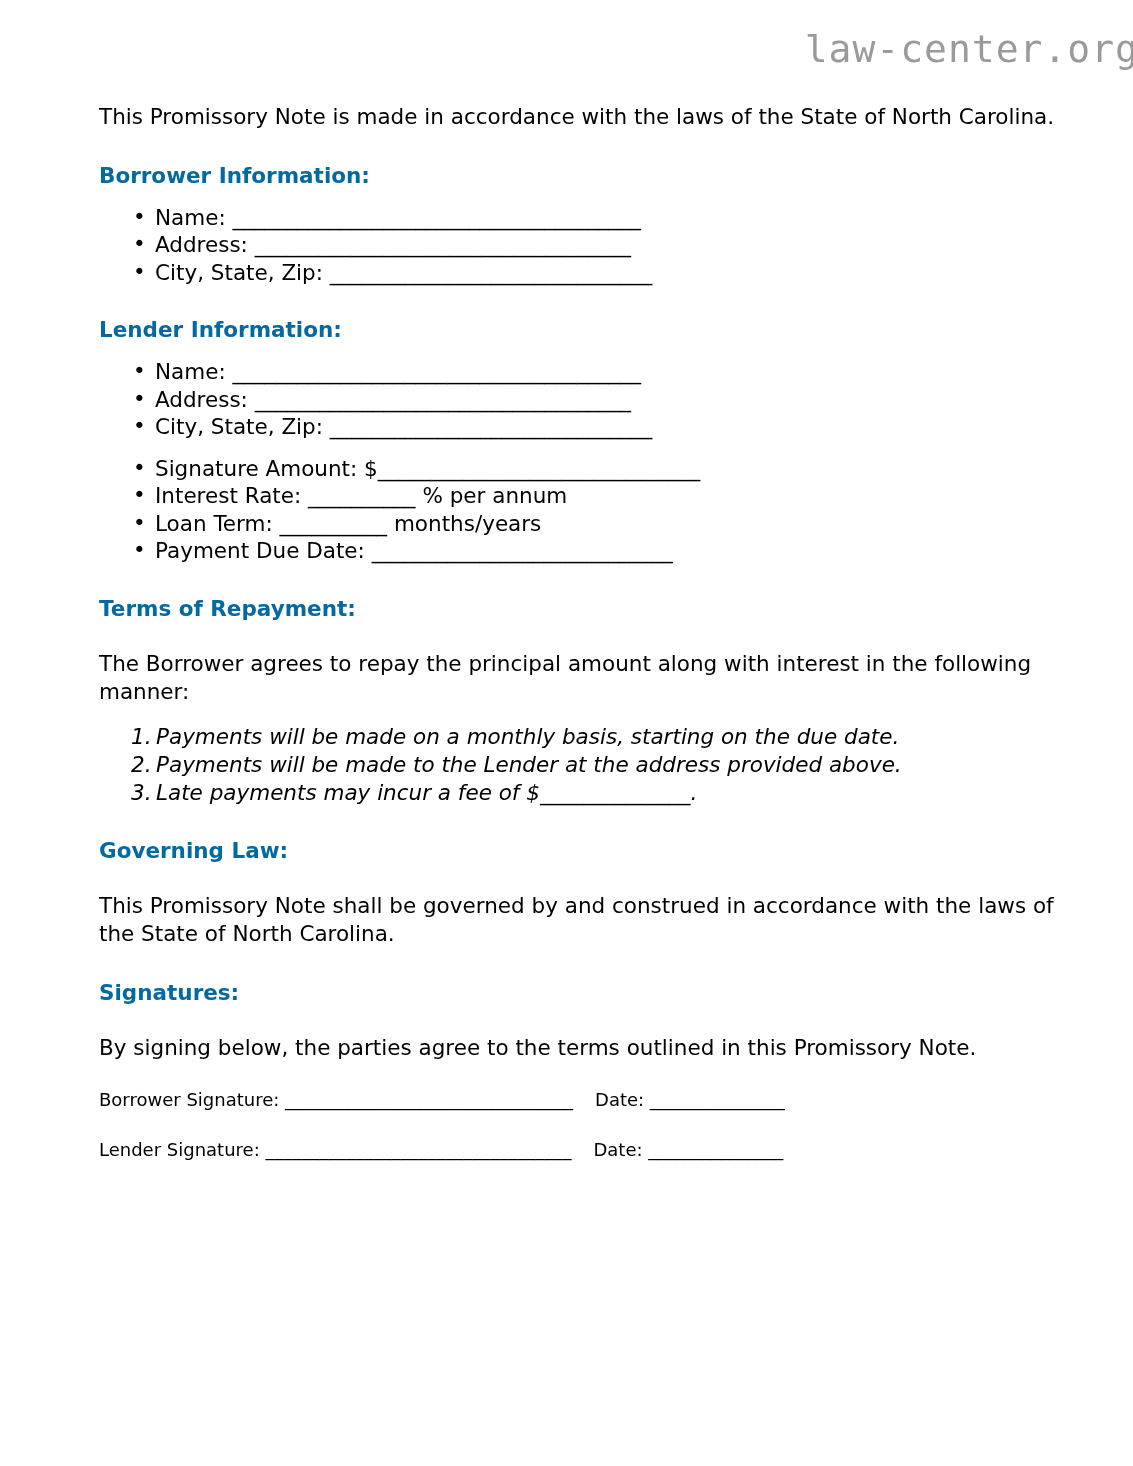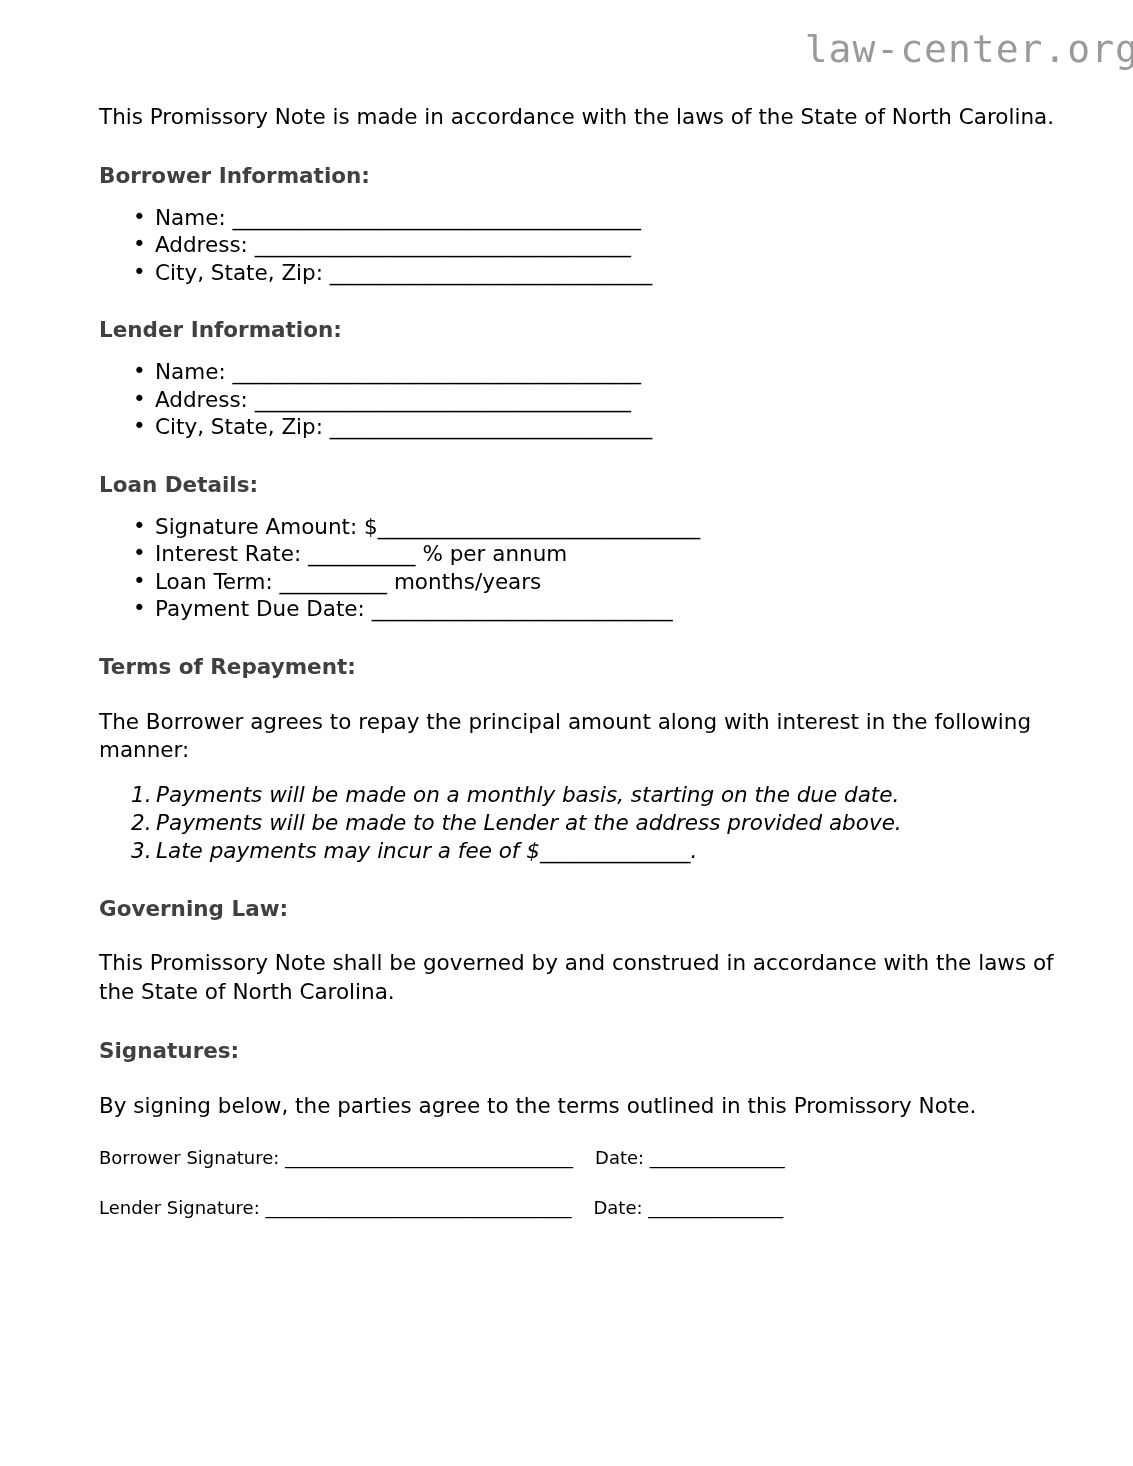--- a/index.html
+++ b/index.html
@@ -61,21 +61,21 @@
     line-height: 1.33;
     margin: 27px 0 0 0;
     color: #000;
   }
 
   h2.section-heading {
     font-size: 21.5px;
     font-weight: bold;
     line-height: 1.3;
     margin: 30px 0 0 0;
-    color: #404040;
+    color: #0369a1;
   }
 
   ul.bullets {
     margin: 14px 0 0 0;
     padding: 0 0 0 34px;
     list-style: none;
   }
   ul.bullets > li {
     font-size: 21.5px;
     line-height: 1.28;
@@ -154,21 +154,20 @@
       <li><span>City, State, Zip:</span><span class="blank"> ______________________________</span></li>
     </ul>
 
     <h2 class="section-heading">Lender Information:</h2>
     <ul class="bullets">
       <li><span>Name:</span><span class="blank"> ______________________________________</span></li>
       <li><span>Address:</span><span class="blank"> ___________________________________</span></li>
       <li><span>City, State, Zip:</span><span class="blank"> ______________________________</span></li>
     </ul>
 
-    <h2 class="section-heading">Loan Details:</h2>
     <ul class="bullets">
       <li><span>Signature Amount: $</span><span class="blank">______________________________</span><span></span></li>
       <li><span>Interest Rate:</span><span class="blank"> __________</span><span> % per annum</span></li>
       <li><span>Loan Term:</span><span class="blank"> __________</span><span> months/years</span></li>
       <li><span>Payment Due Date:</span><span class="blank"> ____________________________</span><span></span></li>
     </ul>
 
     <h2 class="section-heading">Terms of Repayment:</h2>
     <p class="para tight">The Borrower agrees to repay the principal amount along with interest in the following manner:</p>
     <ol class="numbers">

